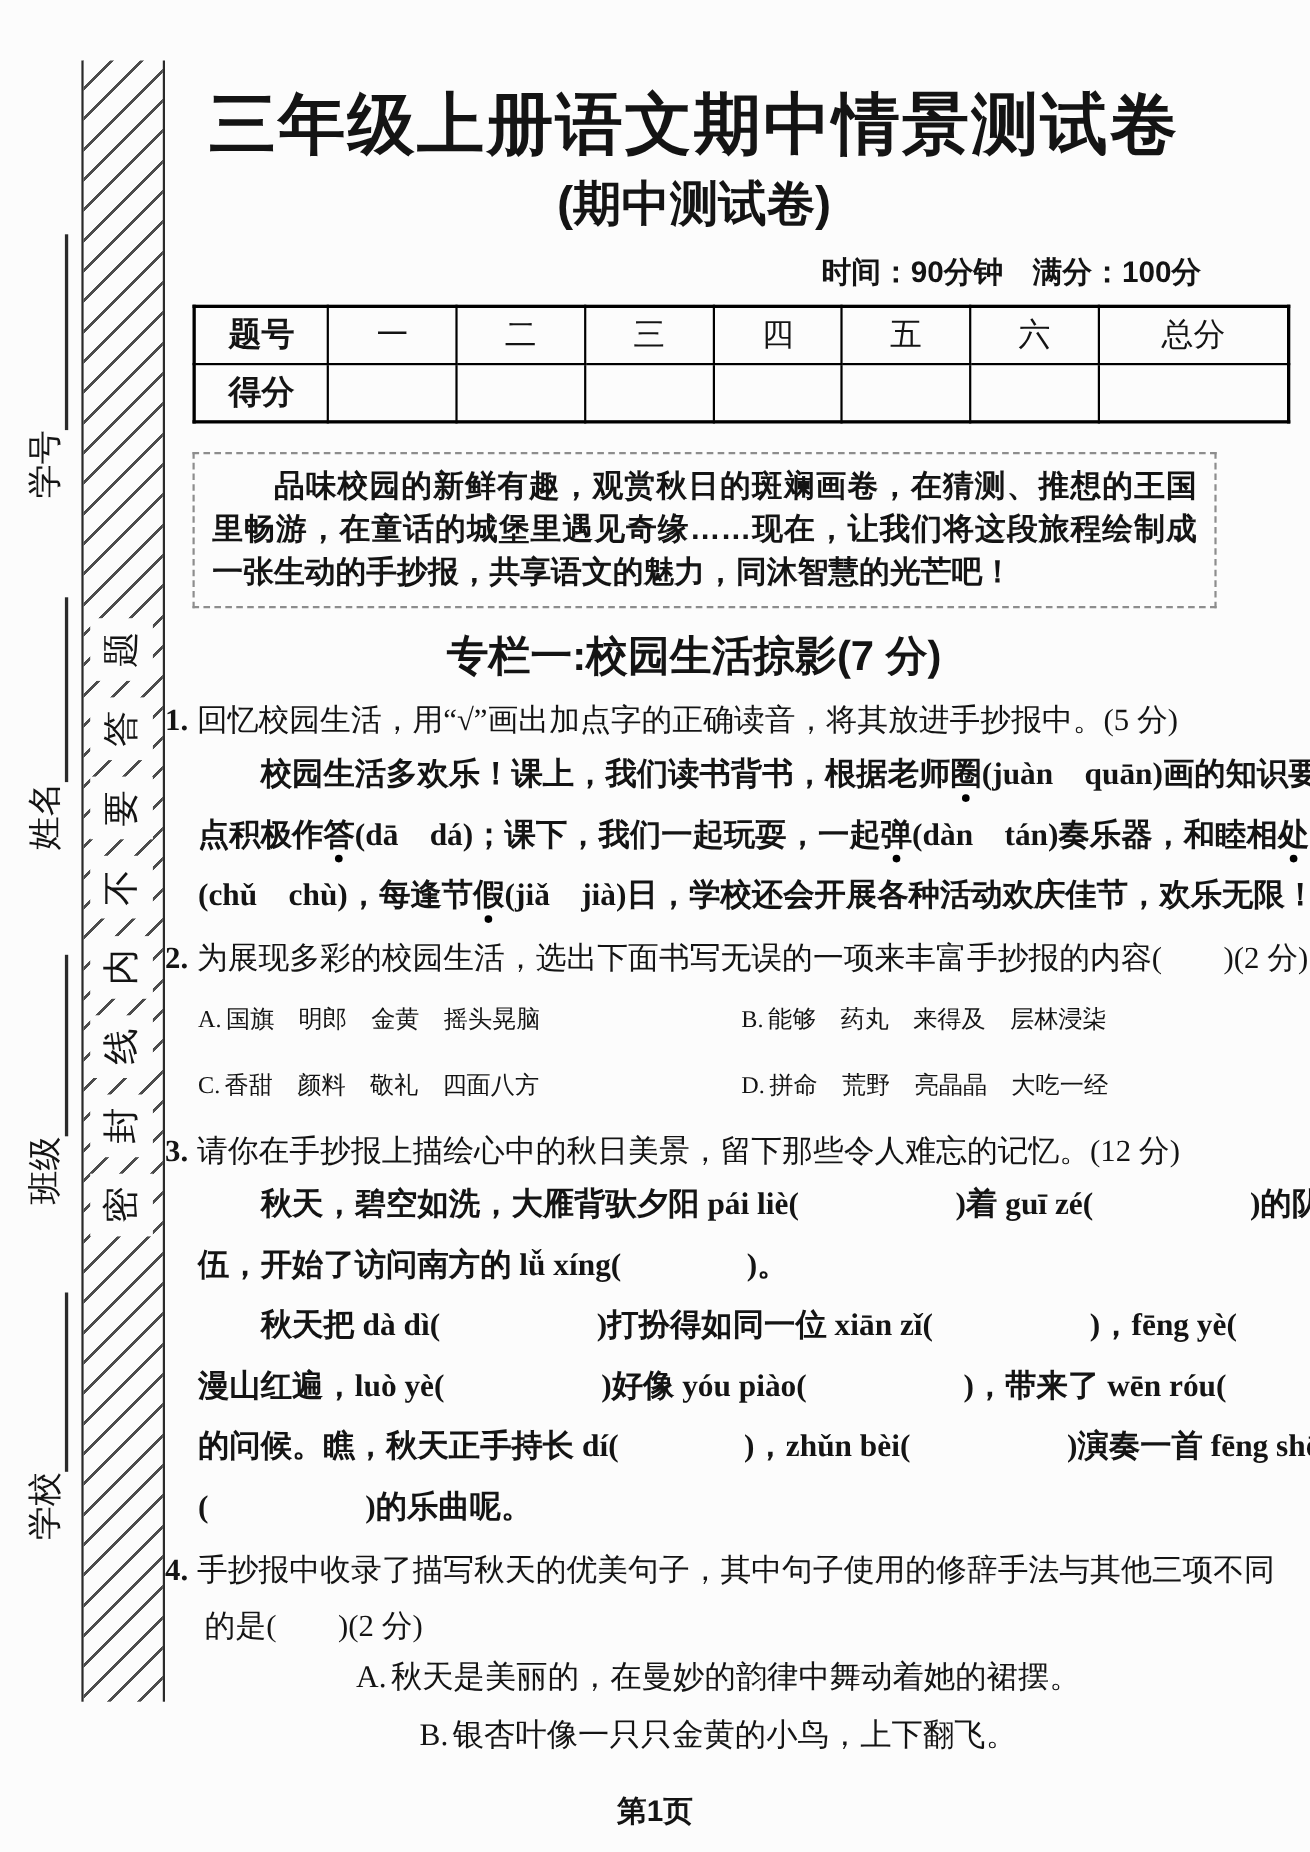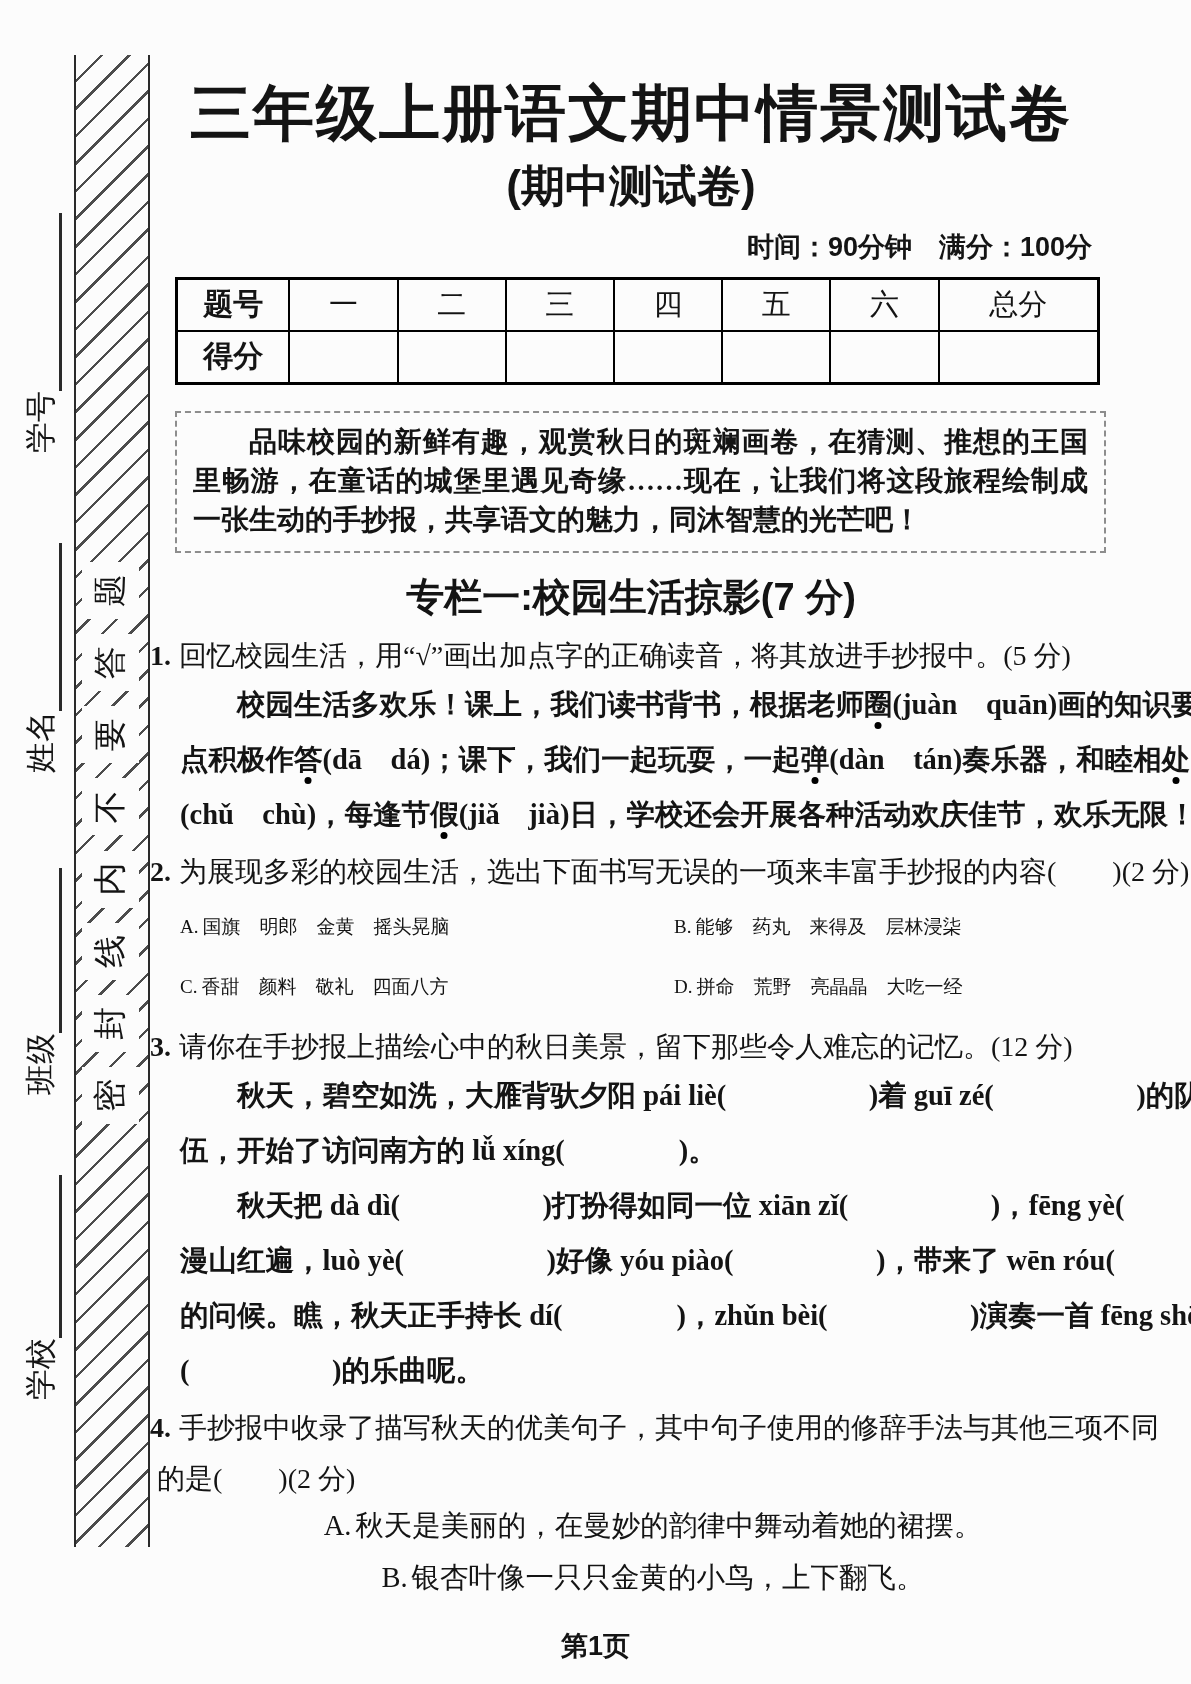--- a/index.html
+++ b/index.html
@@ -25,46 +25,46 @@
 
   
   main{position:absolute;left:150px;top:0;width:962px;}
   .title{margin:78px 0 0;text-align:center;font-family:"Liberation Sans",sans-serif;
     font-weight:900;font-size:61px;line-height:1.15;letter-spacing:2px;}
   .subtitle{margin:14px 0 0;text-align:center;font-family:"Liberation Sans",sans-serif;
     font-weight:800;font-size:44px;line-height:1.1;}
   .meta{margin:18px 20px 0 0;text-align:right;font-family:"Liberation Sans",sans-serif;
     font-weight:700;font-size:27px;}
 
-  table.score{margin:12px 0 0 25px;width:925px;border-collapse:collapse;border:3px solid #000;
+  table.score{margin:12px 0 0 25px;width:998px;border-collapse:collapse;border:3px solid #000;
     table-layout:fixed;}
   table.score th,table.score td{border:2.2px solid #000;height:50px;text-align:center;
     vertical-align:middle;padding:0;}
   .tlabel{font-family:"Liberation Sans",sans-serif;font-weight:700;font-size:30px;}
   .tnum{font-weight:500;font-size:29px;}
 
   .intro{margin:26px 6px 0 25px;border:2px dashed #8d8d8d;padding:9px 16px 12px;
-    font-family:Liberation Serif, serif;font-weight:700;font-size:28px;line-height:39px;
+    font-family:Liberation Sans, sans-serif;font-weight:700;font-size:28px;line-height:39px;
     text-align:justify;}
   .intro p{margin:0;text-indent:2em;}
 
   .sec{margin:16px 0 0;text-align:center;font-family:"Liberation Sans",sans-serif;
     font-weight:800;font-size:38px;line-height:1.5;}
 
   .stem{margin:9px 0 0;font-size:28px;line-height:42px;white-space:nowrap;font-weight:500;font-family:Liberation Serif, serif;}
   .qnum{font-weight:700;margin-right:8px;}
-  .cont{padding-left:7px;}
+  .cont{padding-left:36px;}
 
   .passage div{margin-left:30px;font-size:28.5px;line-height:55px;white-space:nowrap;font-weight:700;}
   .indent{text-indent:2em;}
   .dot{position:relative;}
   .dot::after{content:"";position:absolute;left:50%;bottom:-9px;transform:translateX(-50%);
     width:7px;height:7px;border-radius:50%;background:#000;}
 
-  .opts{display:flex;flex-wrap:wrap;margin:4px 0 0 30px;font-size:19px;line-height:60px;}
+  .opts{display:flex;flex-wrap:wrap;margin:4px 0 0 30px;font-size:22px;line-height:60px;}
   .opts .opt{white-space:nowrap;}
   .opts .opt:nth-child(odd){width:53%;}
   .opts .opt:nth-child(even){width:47%;}
   .optkey{margin-right:4px;}
   .optline{margin-left:44px;font-size:28.5px;line-height:52px;white-space:nowrap;text-align:center;}
 
   .footer{position:absolute;left:0;right:0;bottom:20px;text-align:center;
     font-family:"Liberation Sans",sans-serif;font-weight:600;font-size:27px;}
 </style>
 </head>

